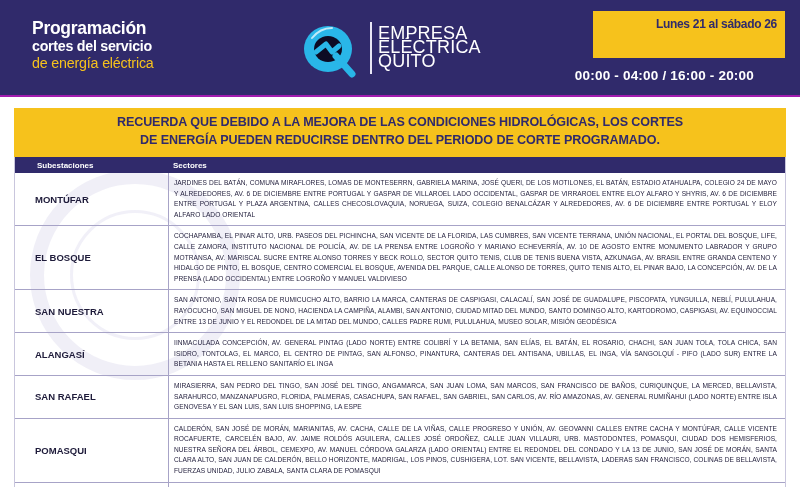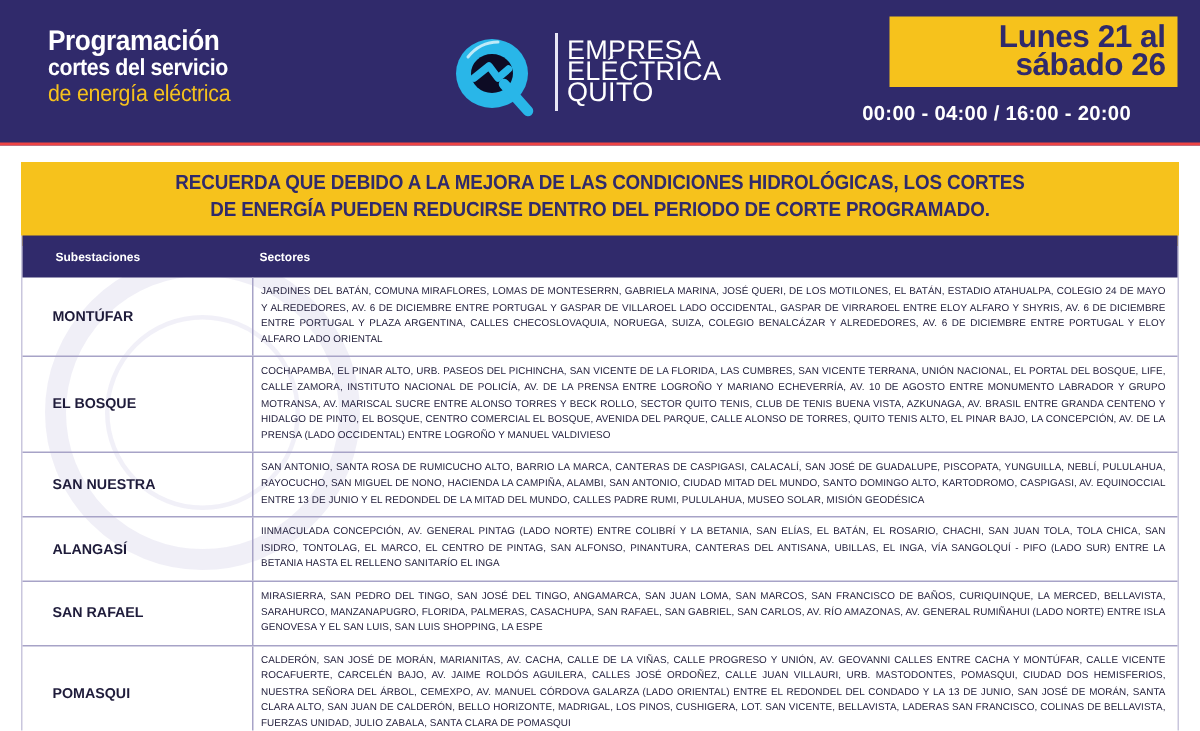--- a/index.html
+++ b/index.html
@@ -2,53 +2,53 @@
 <html><head>
   <meta charset="utf-8">
   <style>
     * { box-sizing: border-box; margin: 0; padding: 0; }
     html, body { width: 800px; height: 487px; overflow: hidden; background: #ffffff; }
     body { font-family: "Liberation Sans", sans-serif; position: relative; }
 
     .header {
       position: absolute; left: 0; top: 0; width: 800px; height: 97px;
       background: #302a6b;
-      border-bottom: 2px solid #ef4444;
+      border-bottom: 2px solid #a21caf;
     }
     .title-block { position: absolute; left: 32px; top: 18px; line-height: 1; }
     .title-l1 { color: #ffffff; font-weight: bold; font-size: 19px; letter-spacing: -0.3px; transform: scaleX(0.92); transform-origin: left; display:block; }
     .title-l2 { color: #ffffff; font-weight: bold; font-size: 15.5px; letter-spacing: -0.3px; transform: scaleX(0.92); transform-origin: left; display:block; margin-top: 1px; }
     .title-l3 { color: #f6c21c; font-size: 15.5px; letter-spacing: -0.2px; transform: scaleX(0.92); transform-origin: left; display:block; margin-top: 1px; }
 
     .logo { position: absolute; left: 302px; top: 22px; width: 56px; height: 56px; }
     .logo-divider { position: absolute; left: 370px; top: 22px; width: 1.5px; height: 52px; background: #e8e6f5; }
     .logo-text { position: absolute; left: 378px; top: 26px; color: #ffffff; font-size: 18px; line-height: 14px; letter-spacing: 0.2px; }
     .logo-text span { display: block; }
 
     .date-box {
       position: absolute; left: 593px; top: 11px; width: 192px; height: 47px;
       background: #f6c21c; text-align: right; padding: 4px 8px 0 0;
     }
-    .date-l1, .date-l2 { display: block; color: #302a6b; font-weight: bold; font-size: 21px; line-height: 19px; letter-spacing: -0.3px; }
+    .date-l1, .date-l2 { display: block; color: #302a6b; font-weight: bold; font-size: 12px; line-height: 19px; letter-spacing: -0.3px; }
     .time-range {
       position: absolute; left: 564px; top: 68px; width: 190px; text-align: right;
       color: #ffffff; font-weight: bold; font-size: 13.5px; letter-spacing: 0.2px;
     }
 
     .notice {
       position: absolute; left: 14px; top: 108px; width: 772px; height: 56px;
       background: #f6c21c; text-align: center; padding-top: 5px;
     }
     .notice span { display: block; color: #302a6b; font-weight: bold; font-size: 13.5px; line-height: 18px; letter-spacing: -0.1px; transform: scaleX(0.93); }
 
     .table {
       position: absolute; left: 14px; top: 157px; width: 772px;
       border-left: 1px solid #c9c6dd; border-right: 1px solid #c9c6dd;
     }
-    .thead { display: flex; background: #302a6b; height: 28px; align-items: center; }
+    .thead { display: flex; background: #302a6b; height: 16px; align-items: center; }
     .th { color: #ffffff; font-weight: bold; font-size: 8px; }
     .th-sub { width: 154px; padding-left: 22px; }
     .th-sec { flex: 1; padding-left: 4px; }
 
     .row { display: flex; border-bottom: 1.5px solid #a7a3c7; background: transparent; }
     .cell-sub {
       width: 154px; border-right: 1px solid #a7a3c7;
       display: flex; align-items: center; padding-left: 20px;
       font-weight: bold; font-size: 9.5px; color: #1e1b3a;
     }

